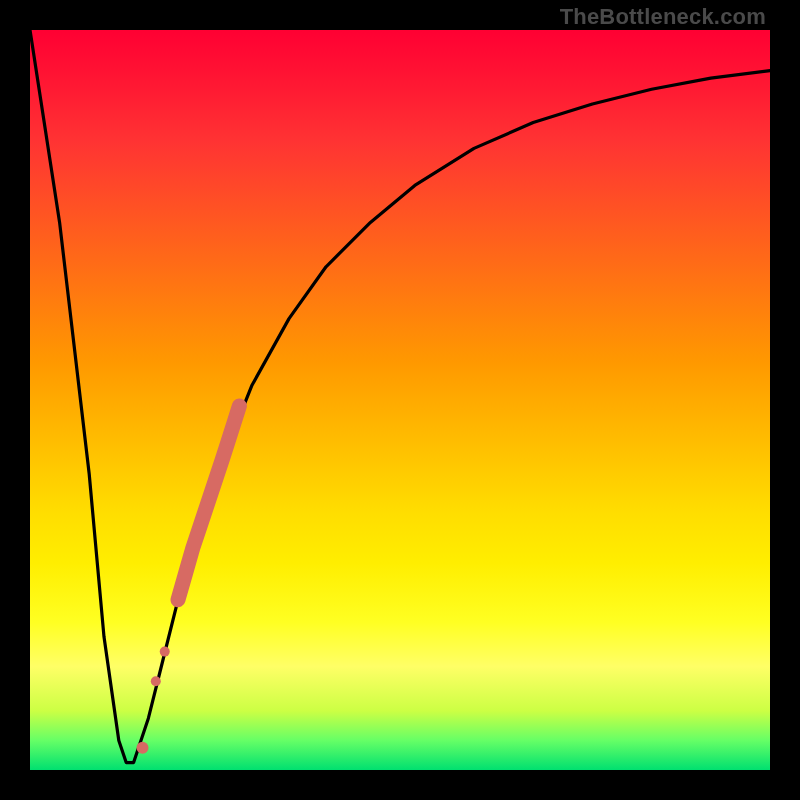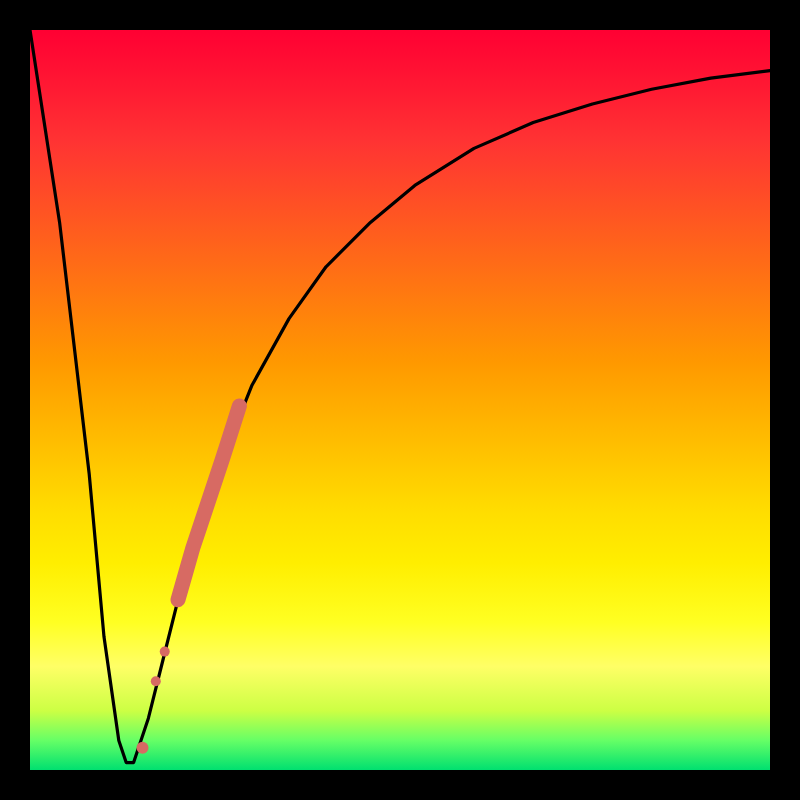--- a/index.html
+++ b/index.html
@@ -57,20 +57,21 @@
     top: 0;
     width: 740px;
     height: 740px;
     overflow: visible;
   }
 </style>
 </head>
 <body>
 
 <div class="frame">
+  <div class="watermark">TheBottleneck.com</div>
 
   <div class="plot-area">
     <svg class="curve" viewBox="0 0 740 740">
       <path id="main-curve" fill="none" stroke-width="3.2" stroke-linecap="round" stroke-linejoin="round" d="M0.0 0.0 L29.6 192.4 L59.2 444.0 L74.0 606.8 L88.8 710.4 L96.2 732.6 L103.6 732.6 L118.4 688.2 L133.2 629.0 L148.0 569.8 L170.2 495.8 L192.4 429.2 L222.0 355.2 L259.0 288.6 L296.0 236.8 L340.4 192.4 L384.8 155.4 L444.0 118.4 L503.2 92.5 L562.4 74.0 L621.6 59.2 L680.8 48.1 L740.0 40.7" stroke="#000000"></path>
       <path id="thick-segment" fill="none" stroke-width="15" stroke-linecap="round" stroke-linejoin="round" d="M148.0 569.8 L155.4 543.9 L162.8 518.0 L170.2 495.8 L177.6 473.6 L185.0 451.4 L192.4 429.2 L198.3 410.7 L204.2 392.2 L209.4 375.9" stroke="#d76a63"></path>
       <g id="dots-group">
           <circle cx="125.8" cy="651.2" r="5" fill="#d76a63"></circle>
           <circle cx="134.7" cy="621.6" r="5" fill="#d76a63"></circle>
           <circle cx="112.5" cy="717.8" r="6" fill="#d76a63"></circle>
         </g>

